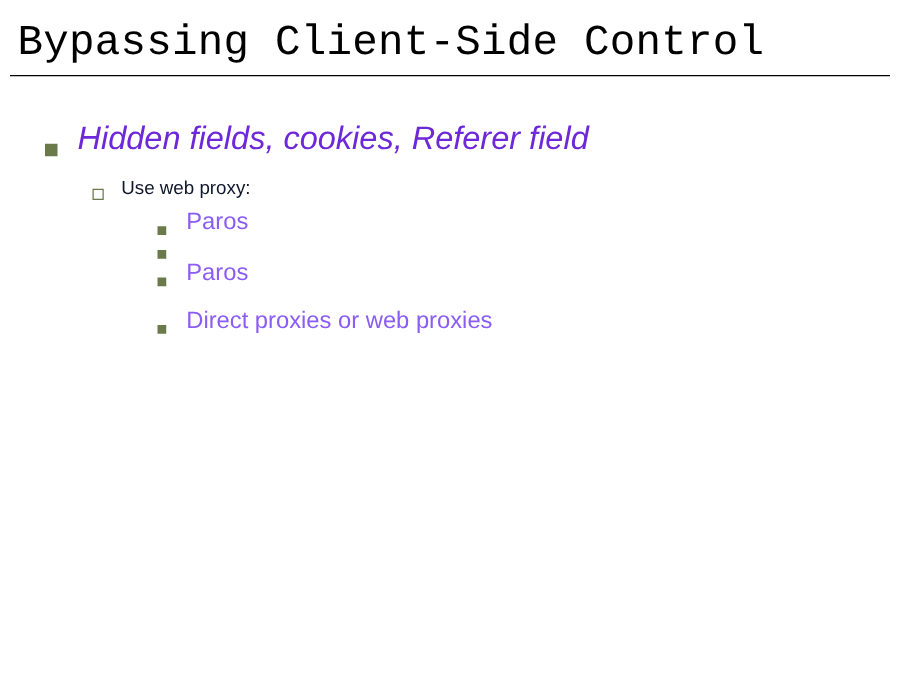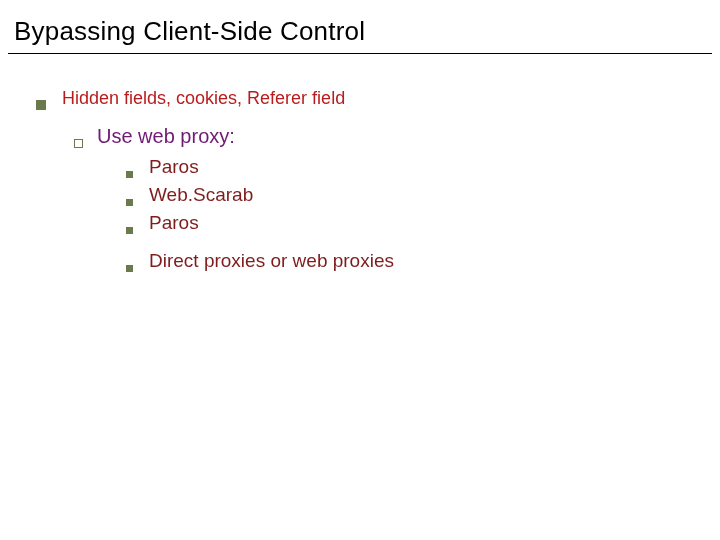--- a/index.html
+++ b/index.html
@@ -9,22 +9,22 @@
     }
     body {
       width: 720px;
       height: 540px;
       background: #ffffff;
       font-family: Arial, Helvetica, sans-serif;
       position: relative;
       overflow: hidden;
     }
     .title {
-      font-family: Liberation Sans, sans-serif;
-      font-size: 26px;
+      font-family: Liberation Mono, monospace;
+      font-size: 34px;
       font-weight: normal;
       color: #000;
       padding: 16px 0 6px 14px;
       letter-spacing: 0.2px;
     }
     .title-underline {
       border-bottom: 1px solid #000;
       margin: 0 8px 0 8px;
     }
     .content {
@@ -39,63 +39,64 @@
     .l1 .bullet-square-dark {
       width: 10px;
       height: 10px;
       background: #6b7a4a;
       margin-right: 16px;
       flex-shrink: 0;
       position: relative;
       top: 6px;
     }
     .l1 .text {
-      font-size: 18px;
-      color: #b91c1c;
+      font-size: 26px;
+      color: #6d28d9;
+      font-style: italic;
     }
     .l2 {
       display: flex;
       align-items: baseline;
       padding-left: 74px;
       margin-top: 16px;
       margin-bottom: 8px;
     }
     .l2 .bullet-square-outline {
       width: 9px;
       height: 9px;
       border: 1.3px solid #6b7a4a;
       background: transparent;
       margin-right: 14px;
       flex-shrink: 0;
       position: relative;
       top: 5px;
     }
     .l2 .text {
-      font-size: 20px;
-      color: #701a75;
+      font-size: 15px;
+      color: #0f172a;
     }
     .l3 {
       display: flex;
       align-items: baseline;
       padding-left: 126px;
       margin-top: 6px;
       margin-bottom: 2px;
     }
     .l3 .bullet-square-tiny {
       width: 7px;
       height: 7px;
       background: #6b7a4a;
       margin-right: 16px;
       flex-shrink: 0;
       position: relative;
       top: 5px;
     }
     .l3 .text {
       font-size: 19px;
-      color: #7f1d1d;
+      color: #8b5cf6;
     }
     .group-gap {
       height: 8px;
     }
   </style>
 </head>
 <body>
 
 <div class="title">Bypassing Client-Side Control</div>
 <div class="title-underline"></div>
@@ -111,21 +112,20 @@
     <span class="bullet-square-outline"></span>
     <span class="text">Use web proxy:</span>
   </div>
 
   <div class="l3">
     <span class="bullet-square-tiny"></span>
     <span class="text">Paros</span>
   </div>
   <div class="l3">
     <span class="bullet-square-tiny"></span>
-    <span class="text">Web.Scarab</span>
   </div>
   <div class="l3">
     <span class="bullet-square-tiny"></span>
     <span class="text">Paros</span>
   </div>
 
   <div class="group-gap"></div>
 
 
   <div class="l3">

